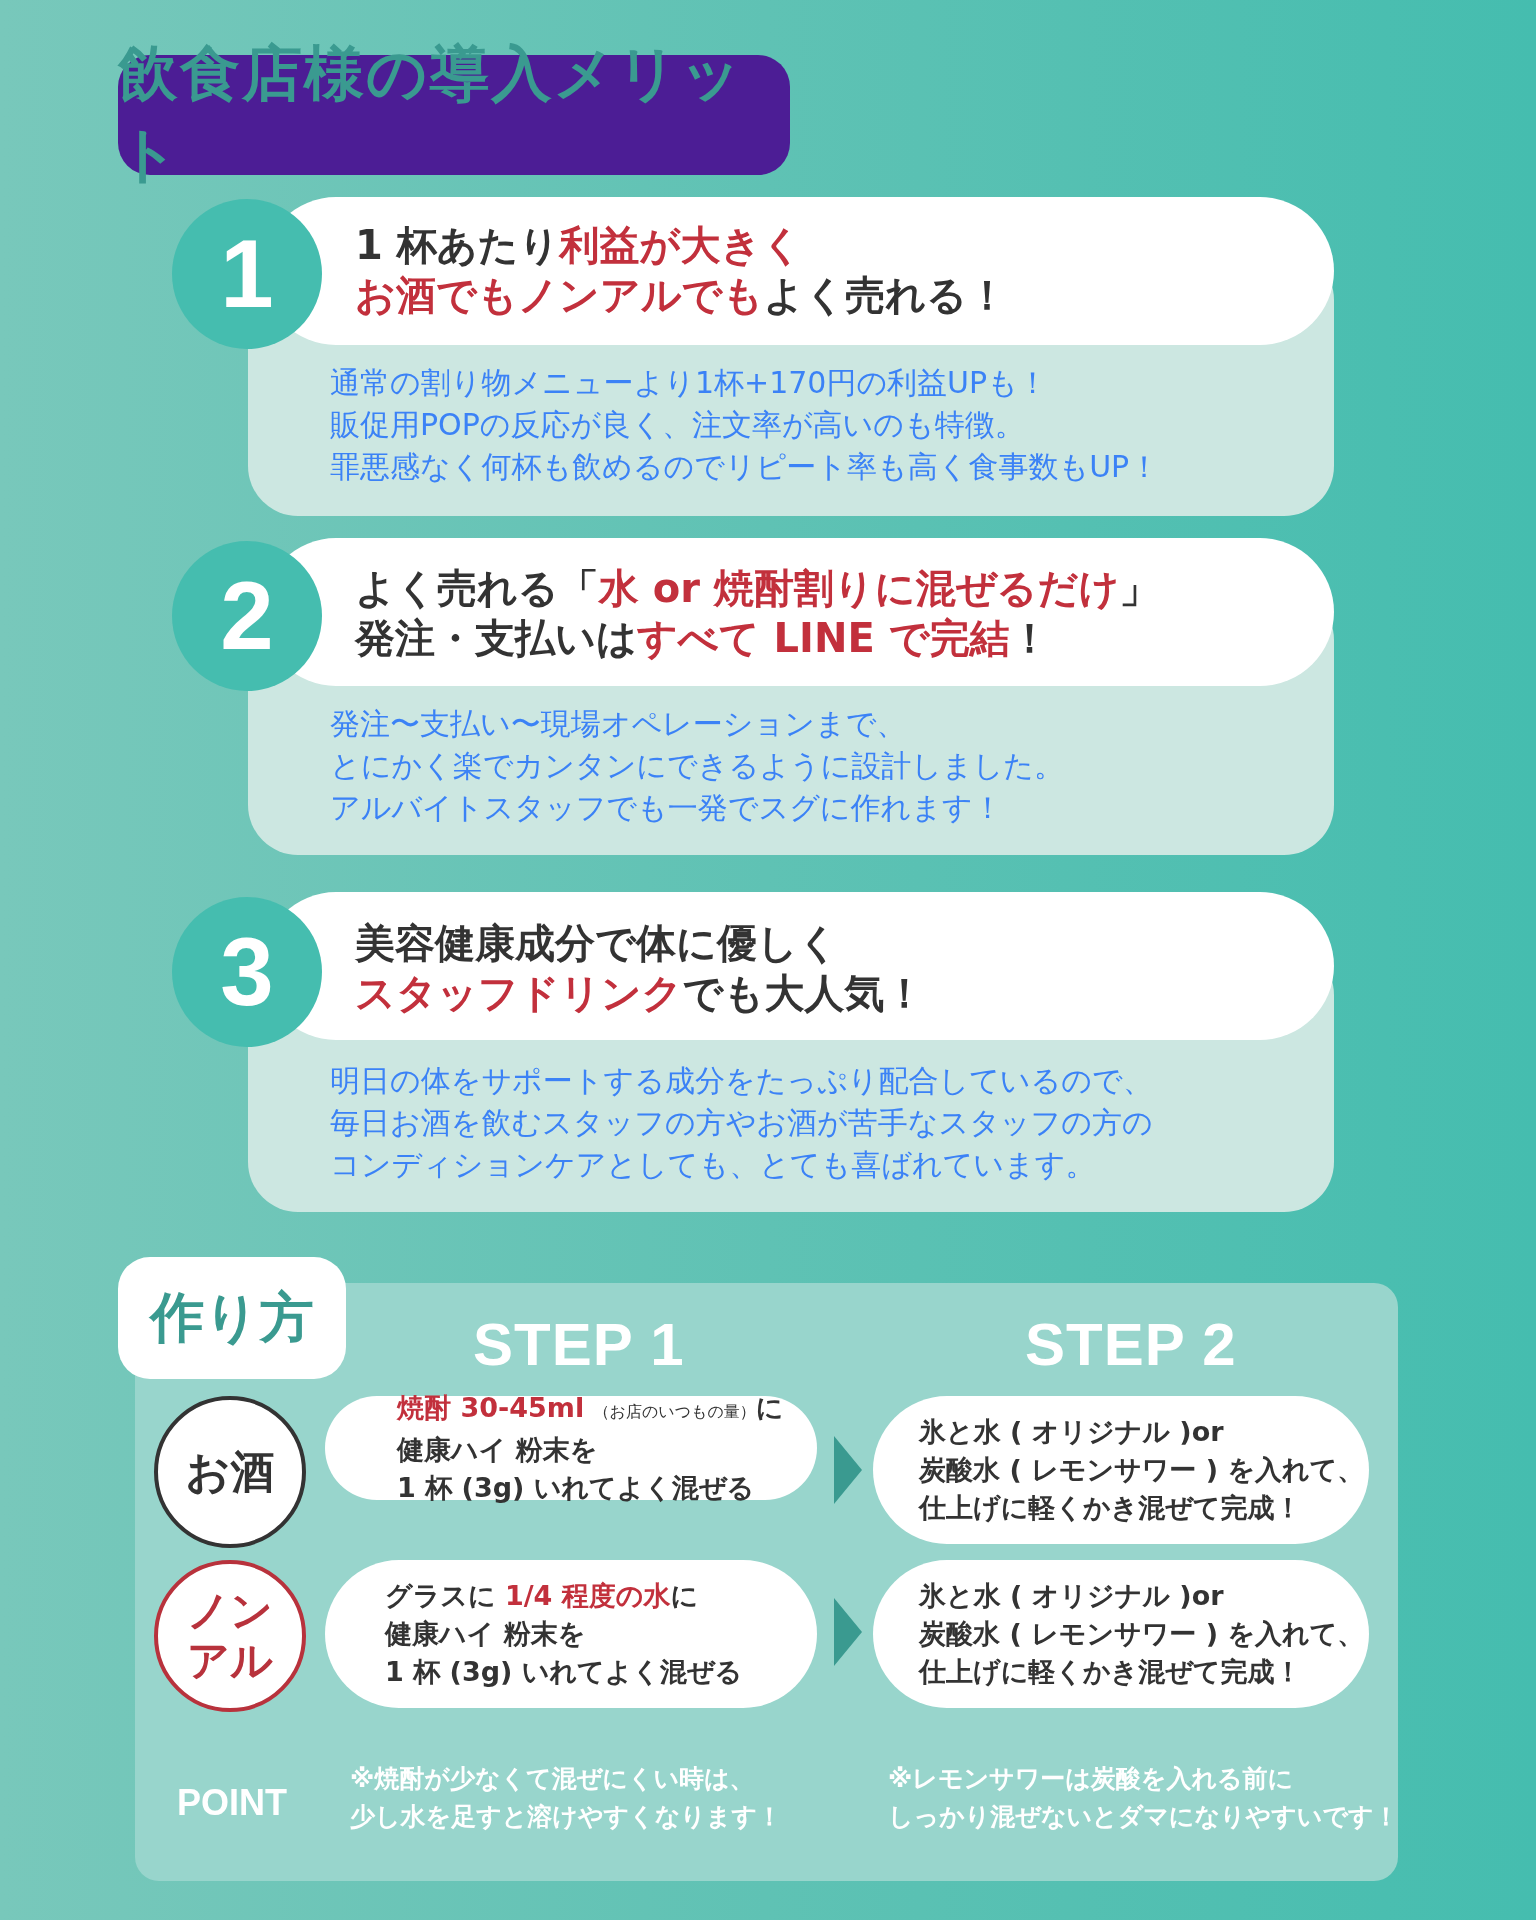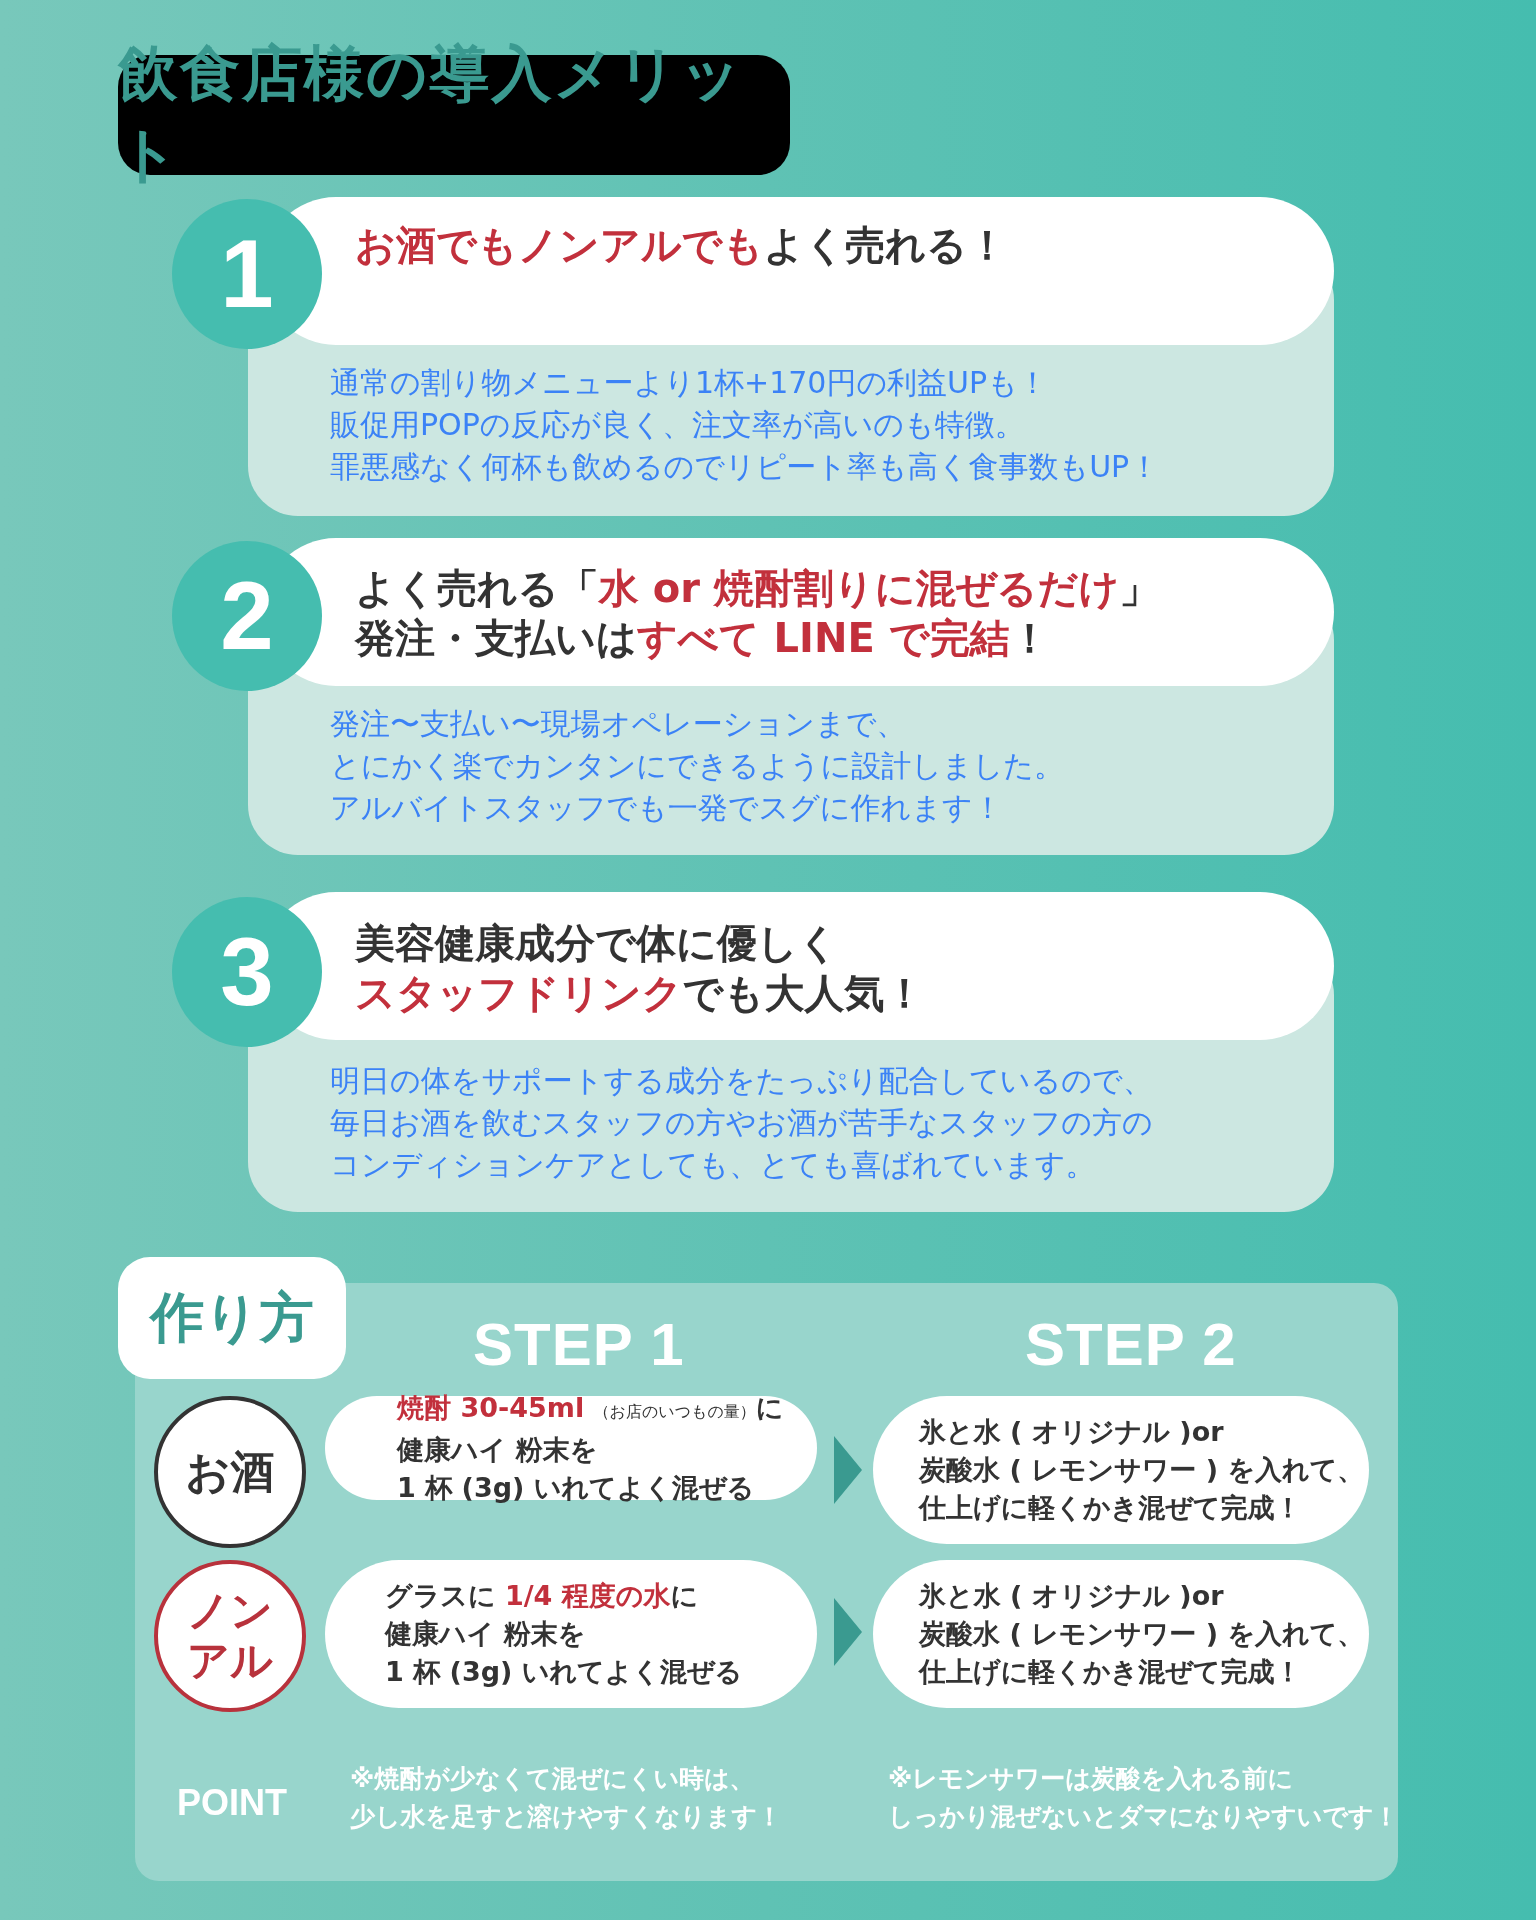--- a/index.html
+++ b/index.html
@@ -8,21 +8,21 @@
     font-family: "DejaVu Sans", "Liberation Sans", sans-serif;
     background: linear-gradient(90deg, #78c8bb 0%, #5fc2b4 50%, #45bdaf 100%);
     position: relative;
     color: #333;
   }
   .abs { position: absolute; }
 
   
   .title-box {
     left: 118px; top: 55px; width: 672px; height: 120px;
-    background: #000000; border-radius: 32px;
+    background: #4c1d95; border-radius: 32px;
     display: flex; align-items: center; justify-content: center;
   }
   .title-box span {
     font-size: 60px; font-weight: bold; color: #3a9a90; letter-spacing: 2px;
   }
 
   
   .merit-body {
     background: #cce7e1; border-radius: 50px;
   }
@@ -91,20 +91,21 @@
 <div class="abs title-box">
   <span>飲食店様の導入メリット</span>
 </div>
 
 <div class="abs merit-body" style="left:248px;top:250px;width:1086px;height:266px;"></div>
 <div class="abs merit-head" style="left:262px;top:197px;width:1072px;height:148px;"></div>
 <div class="abs merit-circle" style="left:172px;top:199px;">
   <span>1</span>
 </div>
 <div class="abs merit-title" style="left:355px;top:220px;">
+  <div><span>1 杯あたり</span><span class="red">利益が大きく</span></div>
   <div><span class="red">お酒でもノンアルでも</span><span>よく売れる！</span></div>
 </div>
 <div class="abs merit-desc" style="left:330px;top:362px;">
   <div>通常の割り物メニューより1杯+170円の利益UPも！</div>
   <div>販促用POPの反応が良く、注文率が高いのも特徴。</div>
   <div>罪悪感なく何杯も飲めるのでリピート率も高く食事数もUP！</div>
 </div>
 
 <div class="abs merit-body" style="left:248px;top:590px;width:1086px;height:265px;"></div>
 <div class="abs merit-head" style="left:262px;top:538px;width:1072px;height:148px;"></div>

